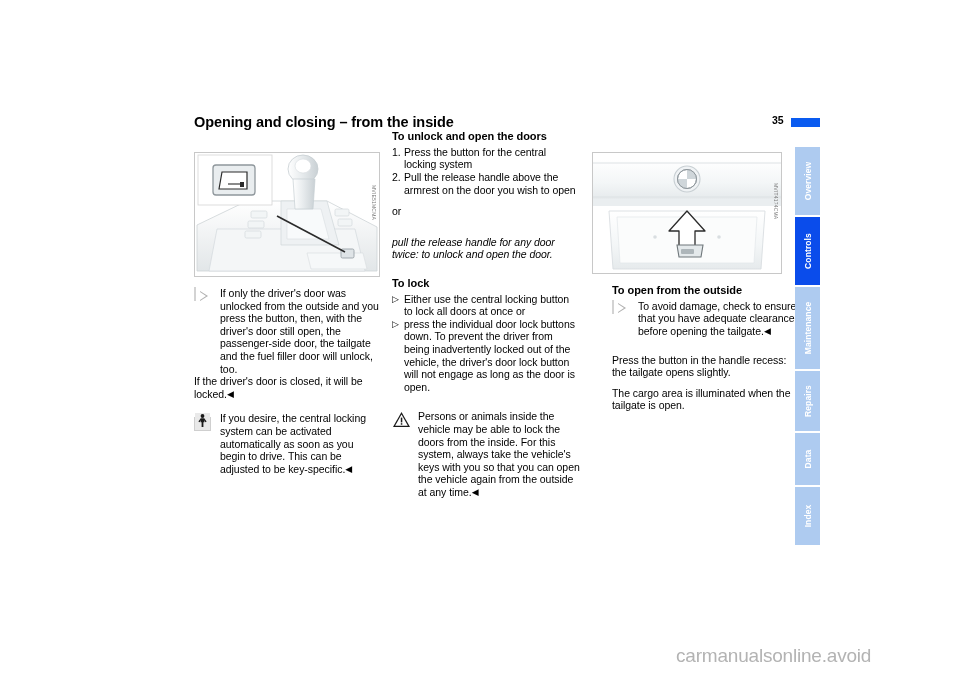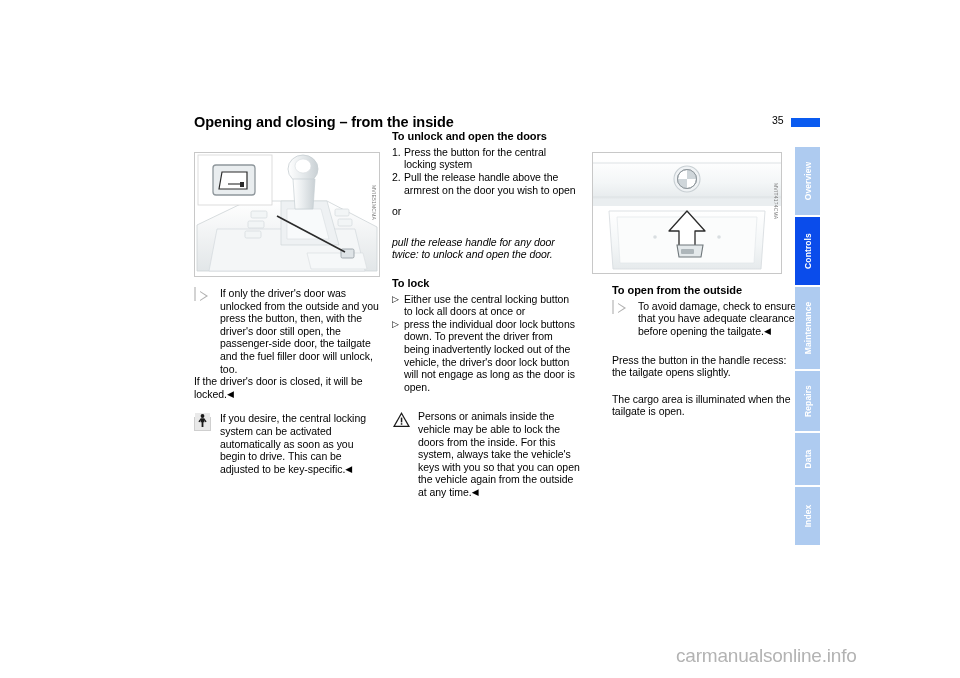--- a/index.html
+++ b/index.html
@@ -79,21 +79,21 @@
     top: 114px;
     width: 160px;
   }
 
   
   #page-num {
     position: absolute;
     left: 772px;
     top: 114px;
     font-size: 10.5px;
-    font-weight: normal;
+    font-weight: bold;
     color: #000;
   }
   #page-rule {
     position: absolute;
     left: 791px;
     top: 118px;
     width: 29px;
     height: 9px;
     background: #0a5bf0;
   }
@@ -441,21 +441,21 @@
 
     <div class="note">
       <span class="note-icon">
         <span class="icon-note-box"></span>
       </span>
       <span class="note-first2" style="display:block;"><span>To avoid damage, check to ensure that you have adequate clearance before opening the tailgate.</span><span class="end-mark">◀</span></span>
     </div>
 
     <div style="margin-top:16px;">Press the button in the handle recess: the tailgate opens slightly.</div>
 
-    <div style="margin-top:14px;">The cargo area is illuminated when the tailgate is open.</div>
+    <div style="margin-top:8px;">The cargo area is illuminated when the tailgate is open.</div>
   </div>
 
   <div id="tab-rail">
     <div class="tab" style="height:68px;">
       <span class="tab-label">Overview</span>
     </div>
     <div class="tab active" style="height:68px;">
       <span class="tab-label">Controls</span>
     </div>
     <div class="tab" style="height:82px;">
@@ -465,15 +465,15 @@
       <span class="tab-label">Repairs</span>
     </div>
     <div class="tab" style="height:52px;">
       <span class="tab-label">Data</span>
     </div>
     <div class="tab" style="height:58px;">
       <span class="tab-label">Index</span>
     </div>
   </div>
 
-  <div id="watermark">carmanualsonline.info</div>
+  <div id="watermark">carmanualsonline.avoid</div>
 
 </div>
 
 </body></html>

